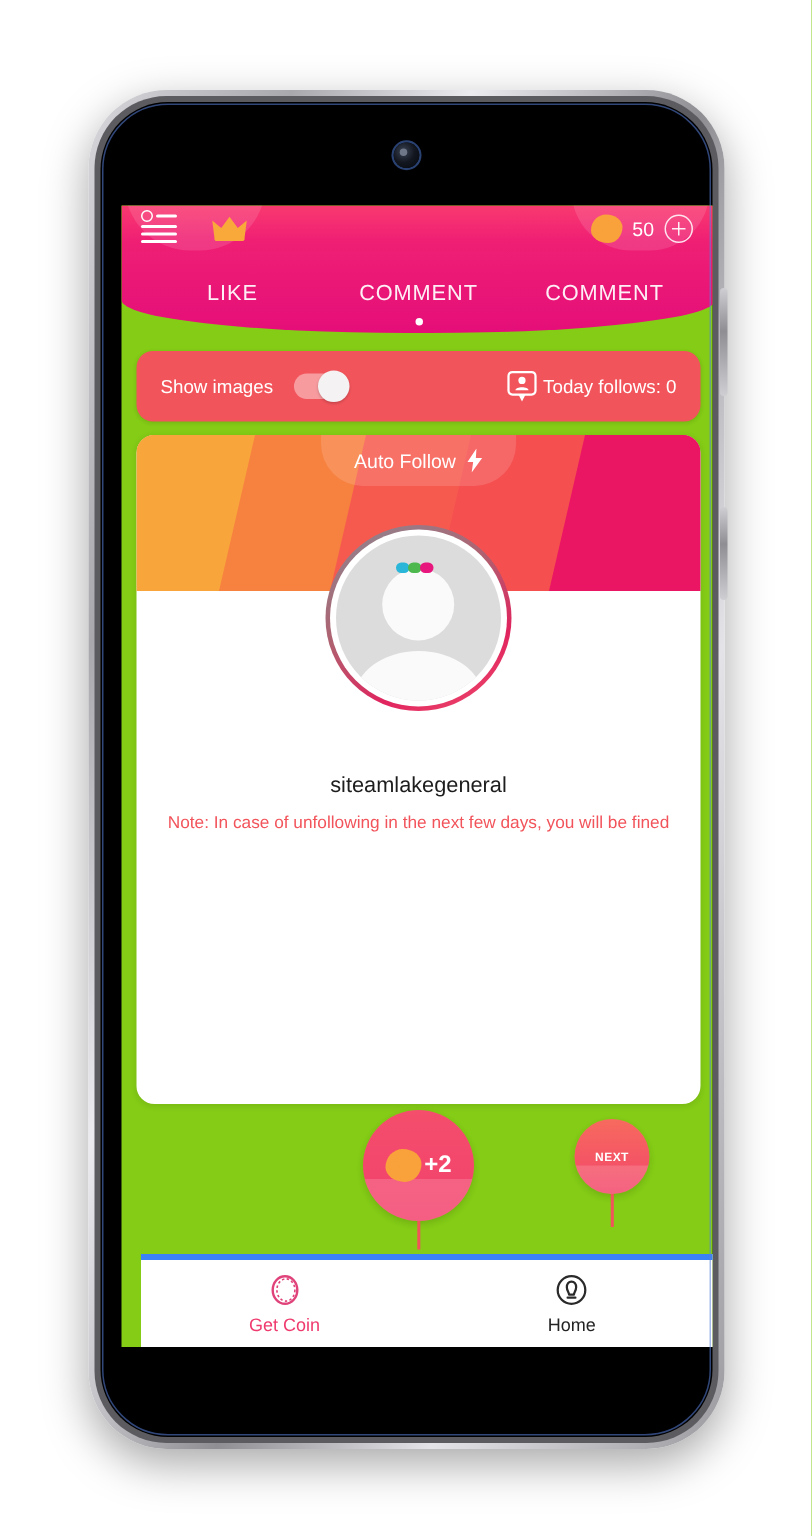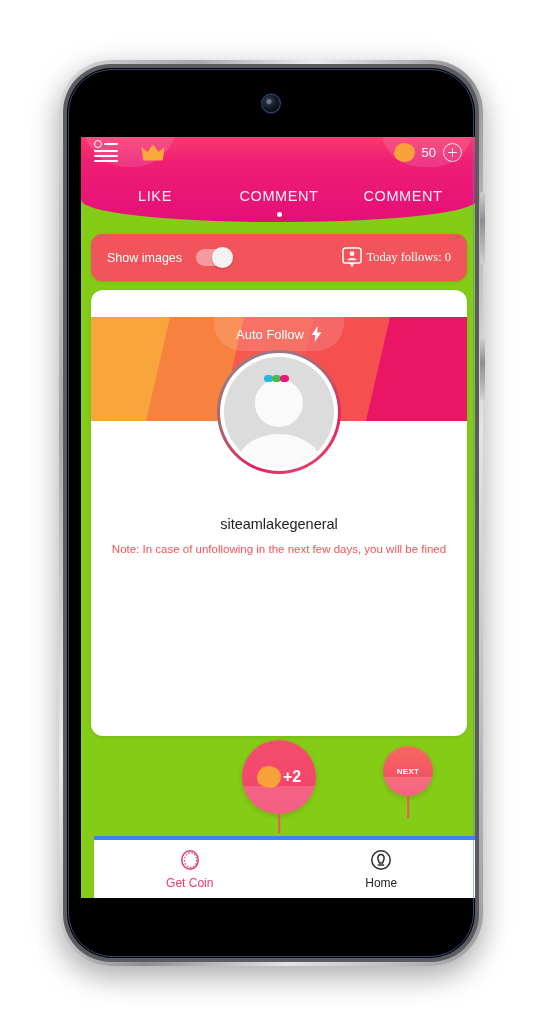--- a/index.html
+++ b/index.html
@@ -252,21 +252,20 @@
     width: 21px; height: 21px;
     border-radius: 50%;
     background: #f4f2f2;
     box-shadow: 0 1px 2px rgba(0,0,0,.2);
   }
   .img-bar-right {
     margin-left: auto;
     display: flex;
     align-items: center;
     gap: 4px;
-    font-family: Liberation Serif, serif;
   }
   .icon-person-box {
     width: 20px; height: 22px;
     position: relative;
   }
   .follows-text {
     color: #fff;
     font-size: 12.5px;
   }
 
@@ -279,21 +278,20 @@
     position: relative;
     height: 446px;
     box-shadow: 0 1px 4px rgba(0,0,0,.1);
   }
 
   .card-banner {
     position: relative;
     height: 104px;
     overflow: hidden;
     background: linear-gradient(100deg,#f7a63a 0%,#f68a3c 22%,#f76a4e 44%,#f4515c 62%,#ef2d68 80%,#e8147c 100%);
-    margin-top: 27px;
   }
   .band {
     position: absolute;
     top: -30px;
     height: 190px;
     transform: skewX(-13deg);
   }
   .band.b1 { left: -20px;  width: 95px;  background: #f8a63c; }
   .band.b2 { left: 64px;   width: 78px;  background: #f7813f; }
   .band.b3 { left: 138px;  width: 74px;  background: #f65a4f; }

